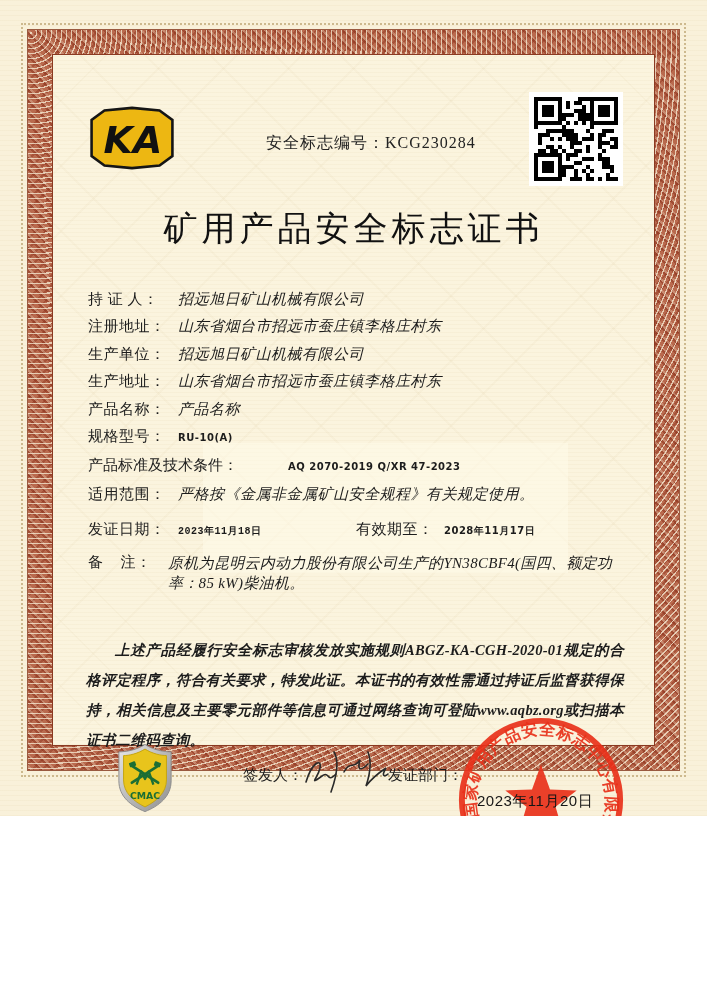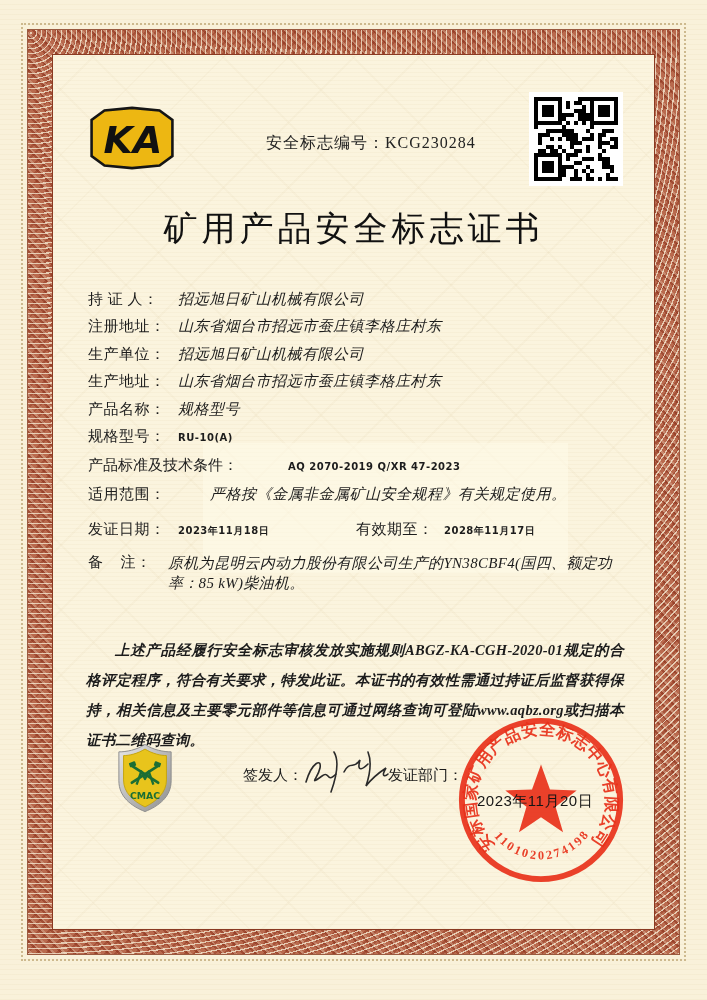--- a/index.html
+++ b/index.html
@@ -1,16 +1,16 @@
 <!DOCTYPE html>
 <html><head>
 <meta charset="utf-8">
 <style>
   html,body{margin:0;padding:0;}
-  .page{position:relative;width:707px;height:1000px;overflow:hidden;
+  .page{position:relative;width:707px;height:816px;overflow:hidden;
     background:#f9f1da;
     background-image:repeating-linear-gradient(0deg, rgba(205,180,120,0.08) 0 1px, transparent 1px 5px);
     font-family:"Liberation Serif","DejaVu Serif",serif;color:#1c1c1c;}
   
   .lace{position:absolute;left:21px;top:23px;right:21px;bottom:39px;border:2px dotted #cdb98e;}
   .band{position:absolute;left:27px;top:29px;right:27px;bottom:45px;border:1px solid #9a5a40;
     background-color:#b96a4e;
     background-image:
       repeating-radial-gradient(circle at 3px 3px, rgba(248,238,214,0.75) 0 1.2px, transparent 1.2px 5px),
       repeating-linear-gradient(45deg, rgba(138,48,26,0.5) 0 2px, rgba(248,238,214,0.25) 2px 4px, transparent 4px 8px),
@@ -34,21 +34,21 @@
   .fields1{top:290px;}
   .frow{height:27.4px;white-space:nowrap;display:flex;align-items:baseline;}
   .lbl{display:inline-block;min-width:90px;letter-spacing:0.5px;}
   .val{letter-spacing:0.5px;}
   .kai{font-style:italic;}
   .num{font-family:"DejaVu Sans","Liberation Sans",sans-serif;font-weight:bold;font-size:10px;font-style:normal;}
   .row7{top:456px;}
   .row7 .val{margin-left:50px;}
   .row8{top:485px;}
   .dates{top:520px;display:flex;align-items:baseline;}
-  .dates .v1{min-width:158px;}
+  .dates .v1{min-width:158px;font-family:Liberation Mono, monospace;}
   .dates .l2{margin-left:20px;min-width:88px;}
   .remark{top:553px;display:flex;}
   .remark .lbl{white-space:pre;min-width:80px;}
   .remark .val{width:455px;line-height:20px;letter-spacing:0.3px;}
   .statement{position:absolute;left:86px;top:635px;width:538px;font-size:14.5px;line-height:30px;
       font-weight:600;text-indent:2em;text-align:justify;letter-spacing:0.3px;}
   
   .cmac{position:absolute;left:117px;top:741px;width:56px;height:74px;}
   .signer-label{position:absolute;left:243px;top:766px;font-size:15px;}
   .signature{position:absolute;left:298px;top:744px;width:92px;height:54px;}
@@ -229,34 +229,34 @@
     <div class="frow">
       <span class="lbl">生产单位：</span>
       <span class="val kai">招远旭日矿山机械有限公司</span>
     </div>
     <div class="frow">
       <span class="lbl">生产地址：</span>
       <span class="val kai">山东省烟台市招远市蚕庄镇李格庄村东</span>
     </div>
     <div class="frow">
       <span class="lbl">产品名称：</span>
-      <span class="val kai">规格型号</span>
+      <span class="val kai">产品名称</span>
     </div>
     <div class="frow">
       <span class="lbl">规格型号：</span>
       <span class="val num">RU-10(A)</span>
     </div>
   </div>
 
   <div class="content row7 frow" style="position:absolute;text-align:right;">
     <span>产品标准及技术条件：</span>
     <span class="val num">AQ 2070-2019 Q/XR 47-2023</span>
   </div>
 
-  <div class="content row8 frow" style="position:absolute;gap:32px;">
+  <div class="content row8 frow" style="position:absolute;">
     <span class="lbl">适用范围：</span>
     <span class="val kai">严格按《金属非金属矿山安全规程》有关规定使用。</span>
   </div>
 
   <div class="content dates" style="position:absolute;">
     <span class="lbl">发证日期：</span>
     <span class="val num v1">2023年11月18日</span>
     <span class="lbl l2">有效期至：</span>
     <span class="val num">2028年11月17日</span>
   </div>

